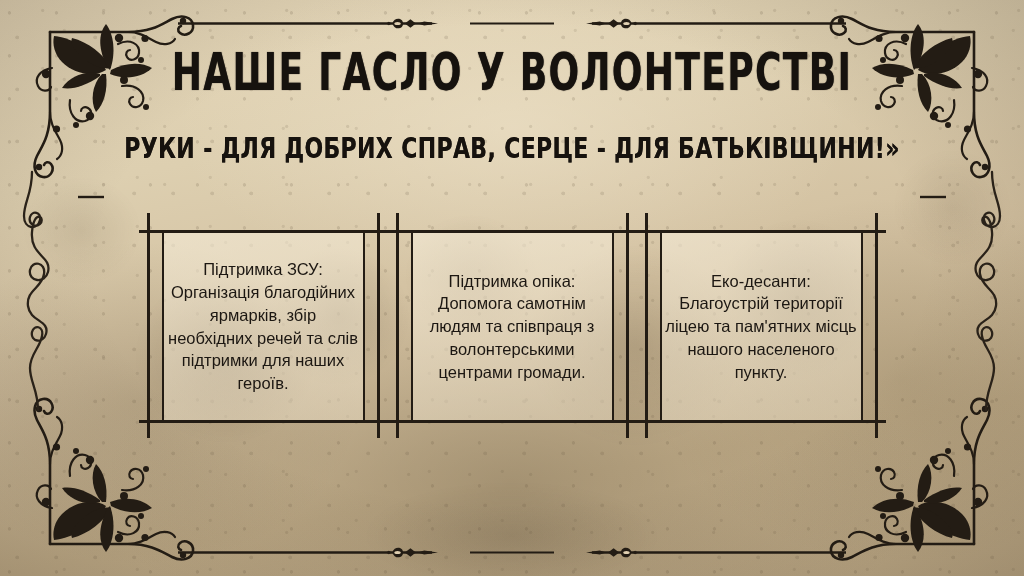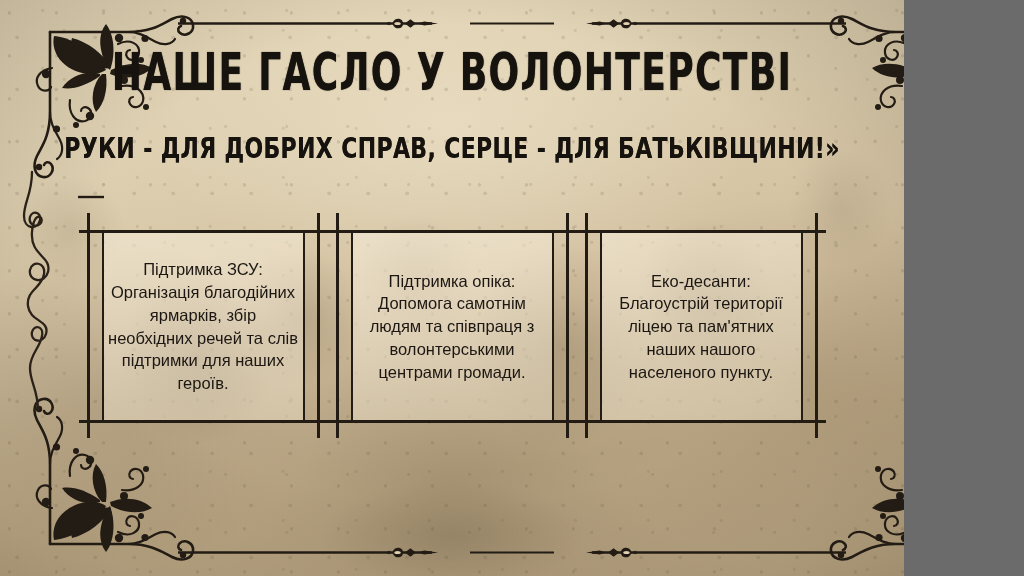--- a/index.html
+++ b/index.html
@@ -2,21 +2,21 @@
 <html><head>
 <meta charset="utf-8">
 <style>
   html, body {
     margin: 0;
     padding: 0;
     background: #6b6b6b;
   }
   #slide {
     position: relative;
-    width: 904px;
+    width: 1024px;
     height: 576px;
     overflow: hidden;
     font-family: "Liberation Sans", sans-serif;
     background-color: #cdbb9c;
   }
 
   
   .bg-base {
     position: absolute;
     inset: 0;
@@ -295,17 +295,17 @@
       <div class="hline bottom"></div>
       <div class="card-text">Підтримка опіка: Допомога самотнім людям та співпраця з волонтерськими центрами громади.</div>
     </div>
 
     <div class="card">
       <div class="card-fill"></div>
       <div class="vline left"></div>
       <div class="vline right"></div>
       <div class="hline top"></div>
       <div class="hline bottom"></div>
-      <div class="card-text">Еко-десанти: Благоустрій території ліцею та пам'ятних наших нашого населеного пункту.</div>
+      <div class="card-text">Еко-десанти: Благоустрій території ліцею та пам'ятних місць нашого населеного пункту.</div>
     </div>
 
   </div>
 </div>
 
 </body></html>

